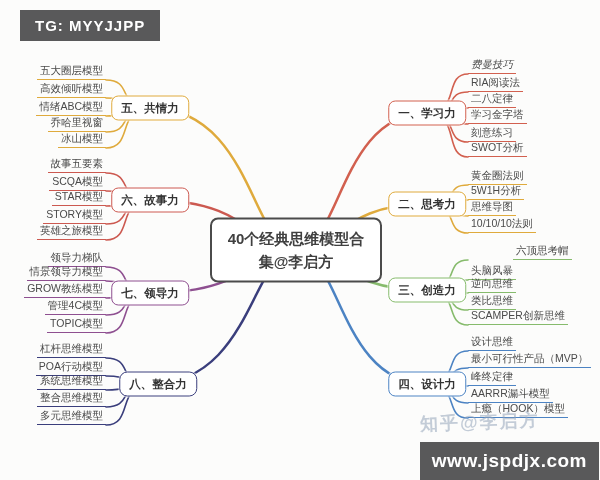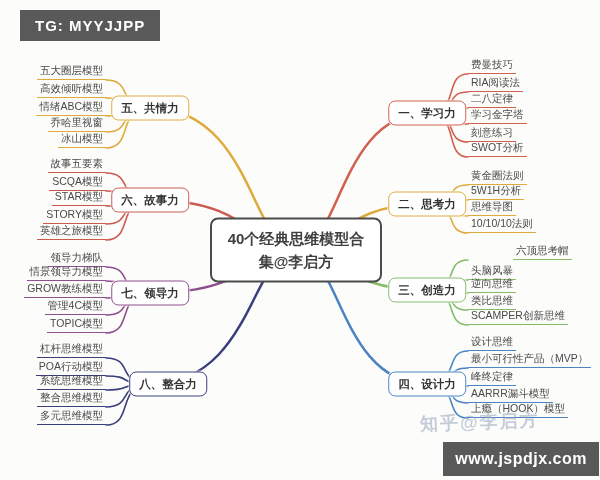--- a/index.html
+++ b/index.html
@@ -25,21 +25,21 @@
     transform:translate(-50%,-50%);
     width:150px;background:#fff;border:2px solid #4b4b4b;border-radius:8px;
     padding:8px 9px;font-size:15px;font-weight:bold;color:#404040;
     text-align:center;line-height:1.5;
   }
   .badge{
     position:absolute;z-index:5;background:#59595a;color:#fff;
     font-weight:bold;white-space:nowrap;
   }
   .badge-tg{left:20px;top:10px;font-size:15px;padding:7px 15px;letter-spacing:1px;}
-  .badge-url{right:1px;top:442px;font-size:16px;padding:8px 12px;letter-spacing:.5px;}
+  .badge-url{right:1px;top:442px;font-size:19px;padding:8px 12px;letter-spacing:.5px;}
   .watermark{
     position:absolute;z-index:6;left:420px;top:410px;
     font-size:18px;font-weight:bold;letter-spacing:2px;
     color:rgba(148,164,186,.55);transform:rotate(-2deg);
     white-space:nowrap;
   }
 </style>
 </head>
 <body>
 
@@ -95,21 +95,21 @@
       <path d="M 150 384 C 116 384, 134 425, 106 425" fill="none" stroke="#3a3e7c" stroke-width="1.6" stroke-linecap="round"></path>
     </svg>
 
   <div class="center-node">40个经典思维模型合集@李启方</div>
 
   <div class="badge badge-tg">TG: MYYJJPP</div>
 
   <div class="watermark">知乎@李启方</div>
 
   <div class="badge badge-url">www.jspdjx.com</div>
-<div class="leaf" style="border-bottom-color: rgb(210, 96, 79); top: 58px; left: 468px;">费曼技巧</div>
+<div class="leaf" style="border-bottom-color: rgb(210, 96, 79); top: 58px; left: 468px; font-style: italic;">费曼技巧</div>
     <div class="leaf" style="border-bottom-color: rgb(210, 96, 79); top: 76px; left: 468px;">RIA阅读法</div>
     <div class="leaf" style="border-bottom-color: rgb(210, 96, 79); top: 92px; left: 468px;">二八定律</div>
     <div class="leaf" style="border-bottom-color: rgb(210, 96, 79); top: 108px; left: 468px;">学习金字塔</div>
     <div class="leaf" style="border-bottom-color: rgb(210, 96, 79); top: 126px; left: 468px;">刻意练习</div>
     <div class="leaf" style="border-bottom-color: rgb(210, 96, 79); top: 141px; left: 468px;">SWOT分析</div>
     <div class="bnode" style="left: 427px; top: 113px; border-color: rgb(210, 96, 79);">一、学习力</div>
     <div class="leaf" style="border-bottom-color: rgb(223, 170, 60); top: 169px; left: 468px;">黄金圈法则</div>
     <div class="leaf" style="border-bottom-color: rgb(223, 170, 60); top: 184px; left: 468px;">5W1H分析</div>
     <div class="leaf" style="border-bottom-color: rgb(223, 170, 60); top: 200px; left: 468px;">思维导图</div>
     <div class="leaf" style="border-bottom-color: rgb(223, 170, 60); top: 217px; left: 468px;">10/10/10法则</div>
@@ -142,14 +142,14 @@
     <div class="leaf" style="border-bottom-color: rgb(142, 79, 144); top: 265px; right: 494px;">情景领导力模型</div>
     <div class="leaf" style="border-bottom-color: rgb(142, 79, 144); top: 282px; right: 494px;">GROW教练模型</div>
     <div class="leaf" style="border-bottom-color: rgb(142, 79, 144); top: 299px; right: 494px;">管理4C模型</div>
     <div class="leaf" style="border-bottom-color: rgb(142, 79, 144); top: 317px; right: 494px;">TOPIC模型</div>
     <div class="bnode" style="left: 150px; top: 293px; border-color: rgb(142, 79, 144);">七、领导力</div>
     <div class="leaf" style="border-bottom-color: rgb(58, 62, 124); top: 342px; right: 494px;">杠杆思维模型</div>
     <div class="leaf" style="border-bottom-color: rgb(58, 62, 124); top: 360px; right: 494px;">POA行动模型</div>
     <div class="leaf" style="border-bottom-color: rgb(58, 62, 124); top: 374px; right: 494px;">系统思维模型</div>
     <div class="leaf" style="border-bottom-color: rgb(58, 62, 124); top: 391px; right: 494px;">整合思维模型</div>
     <div class="leaf" style="border-bottom-color: rgb(58, 62, 124); top: 409px; right: 494px;">多元思维模型</div>
-    <div class="bnode" style="left: 168px; top: 384px; border-color: rgb(58, 62, 124);">八、整合力</div>
+    <div class="bnode" style="left: 158px; top: 384px; border-color: rgb(58, 62, 124); border-radius: 8px;">八、整合力</div>
   </div>
 
 </body></html>

